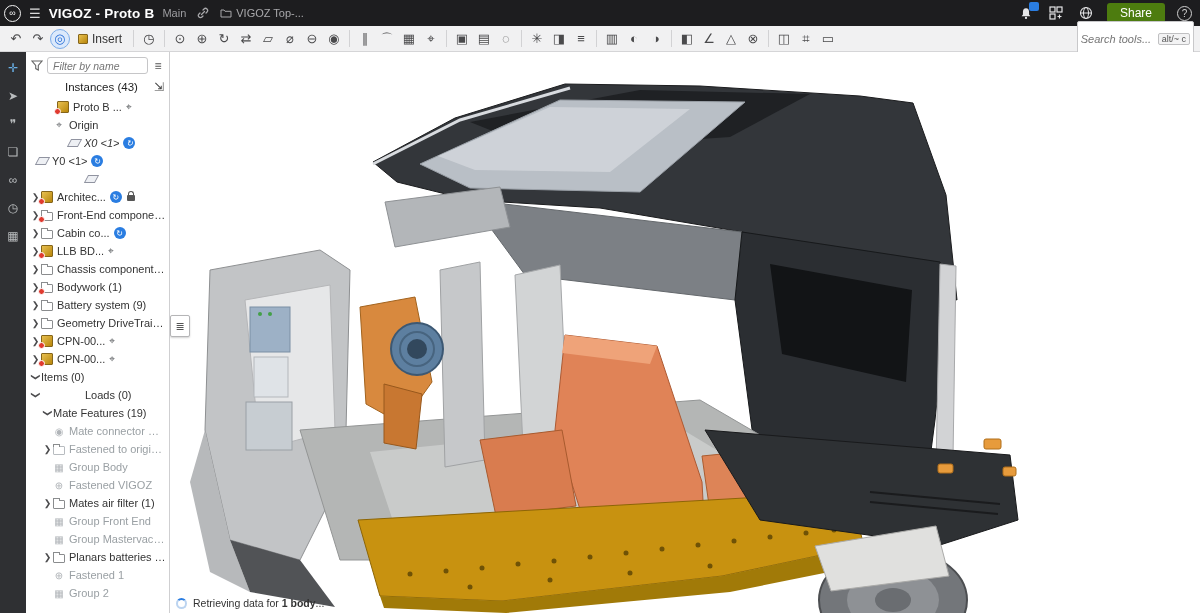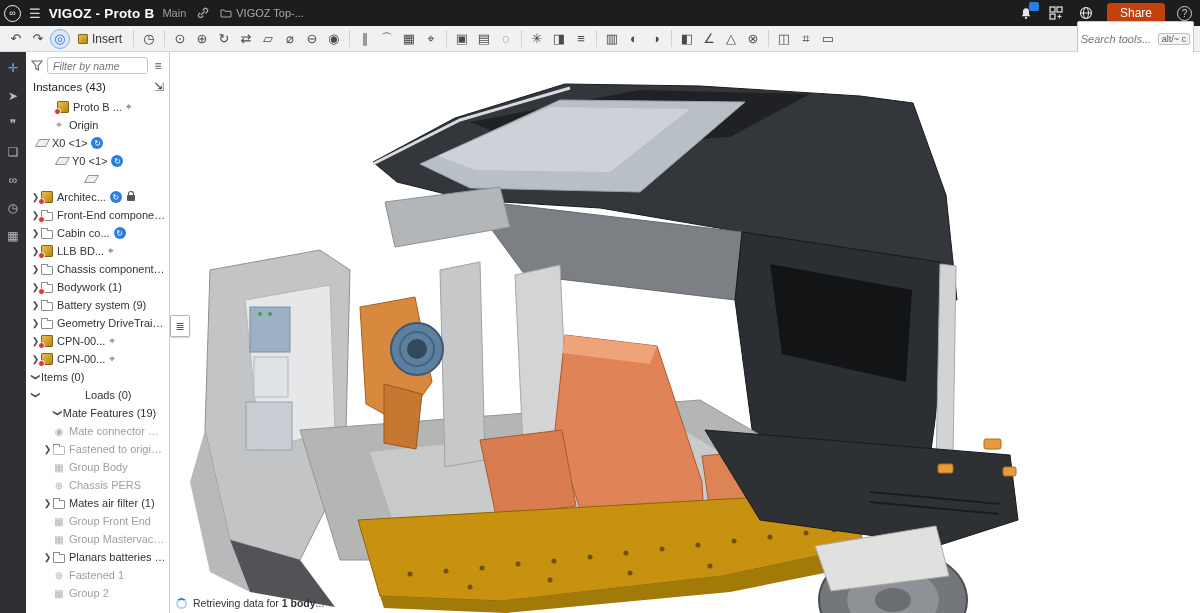--- a/index.html
+++ b/index.html
@@ -8,21 +8,21 @@
   
   .topbar { height:26px; background:#1d1d1f; display:flex; align-items:center; color:#fff; padding:0 8px 0 4px; gap:8px; }
   .logo { width:17px; height:17px; border:1.6px solid #f2f2f2; border-radius:50%; display:grid; place-items:center; font-size:9px; color:#f2f2f2; flex:none; }
   .hamburger { font-size:13px; color:#dadada; cursor:pointer; }
   .tb-title { font-size:13.5px; font-weight:bold; letter-spacing:.2px; }
   .tb-main { font-size:11px; color:#9d9da1; }
   .tb-doc { display:flex; align-items:center; gap:4px; color:#a8a8ab; font-size:11px; }
   .tb-right { margin-left:auto; display:flex; align-items:center; gap:12px; }
   .tb-ico { position:relative; display:grid; place-items:center; width:18px; height:18px; cursor:pointer; }
   .badge { position:absolute; top:-2px; right:-4px; width:10px; height:9px; background:#2a7de1; border-radius:2px; }
-  .share-btn { background:#c2410c; color:#fff; font-size:12px; padding:3px 13px; border-radius:3px; cursor:pointer; }
+  .share-btn { background:#4d7c0f; color:#fff; font-size:12px; padding:3px 13px; border-radius:3px; cursor:pointer; }
   .help-circle { width:15px; height:15px; border:1.4px solid #cfcfcf; border-radius:50%; color:#cfcfcf; font-size:10px; display:grid; place-items:center; cursor:pointer; }
   .help-circle::before { content:"?"; }
 
   
   .toolbar { height:26px; background:#f1f1f2; border-bottom:1px solid #d5d5d7; display:flex; align-items:center; padding:0 6px; gap:2px; }
   .tb-btn { min-width:20px; height:20px; display:grid; place-items:center; color:#4a4a4c; font-size:13px; border-radius:3px; cursor:pointer; }
   .tb-btn.activeTool { background:#dbe9fb; border:1px solid #7aabe8; border-radius:50%; color:#2a6fd6; width:20px; }
   .insert-btn { display:flex; gap:4px; align-items:center; font-size:12px; color:#333; padding:0 6px; height:20px; cursor:pointer; }
   .insert-ico { width:10px; height:10px; background:linear-gradient(135deg,#e8c050,#b8860b); border:1px solid #85651a; border-radius:1px; }
   .tb-sep { width:1px; height:17px; background:#d2d2d4; margin:0 3px; flex:none; }
@@ -34,21 +34,21 @@
   .main { display:flex; height:561px; }
   .strip { width:26px; background:#2f3033; display:flex; flex-direction:column; align-items:center; padding-top:7px; gap:10px; flex:none; }
   .strip-btn { width:18px; height:18px; color:#b9bcbe; font-size:12px; display:grid; place-items:center; cursor:pointer; }
   .strip-btn.active { color:#69b1e8; }
 
   
   .tree-panel { width:144px; background:#fff; border-right:1px solid #cfcfd1; display:flex; flex-direction:column; font-size:11px; overflow:hidden; flex:none; }
   .filter-row { display:flex; align-items:center; gap:3px; padding:5px 4px 3px 4px; }
   .filter-input { flex:1; min-width:0; border:1px solid #c6c6c8; border-radius:3px; height:17px; font-size:10.5px; font-style:italic; padding:0 5px; color:#888; outline:none; }
   .sm-ico { color:#555; font-size:12px; display:grid; place-items:center; width:14px; cursor:pointer; flex:none; }
-  .inst-header { display:flex; align-items:center; padding:3px 5px 3px 7px; }
+  .inst-header { display:flex; align-items:center; padding:3px 5px 3px 7px;margin-left:32px; }
   .inst-title { font-size:11.5px; color:#222; }
   .inst-action { margin-left:auto; color:#444; font-size:12px; cursor:pointer; }
   .tree { flex:1; overflow:hidden; padding-top:1px; }
   .trow { display:flex; align-items:center; height:18px; color:#333; white-space:nowrap; cursor:default; padding-right:3px; }
   .trow.gray { color:#9aa0a4; }
   .trow.gray .t-ico { color:#b0b4b8; border-color:#b8bcc0; }
   .chev { width:11px; flex:none; text-align:center; font-size:9px; color:#4c4c4e; display:inline-block; }
   .chev.down { transform:rotate(90deg); }
   .chev.none { visibility:hidden; }
   .t-ico { width:12px; height:12px; margin-right:4px; flex:none; position:relative; display:inline-flex; align-items:center; justify-content:center; font-size:10px; color:#6b6e71; }
@@ -205,27 +205,27 @@
             <i class="rb"></i>
           </span>
           <span class="tlabel">Proto B ...</span>
           <span class="r-mate">⌖</span>
         </div>
         <div class="trow" style="padding-left: 16px;">
           <span class="chev none">❯</span>
           <span class="t-ico origin">⌖</span>
           <span class="tlabel">Origin</span>
         </div>
-        <div class="trow" style="padding-left: 0;">
+        <div class="trow" style="padding-left: 32px; font-style: italic;">
           <span class="chev none">❯</span>
           <span class="t-ico plane"></span>
           <span class="tlabel">X0 &lt;1&gt;</span>
           <span class="r-blue">↻</span>
         </div>
-        <div class="trow" style="padding-left: 20px;">
+        <div class="trow" style="padding-left: 0;">
           <span class="chev none">❯</span>
           <span class="t-ico plane"></span>
           <span class="tlabel">Y0 &lt;1&gt;</span>
           <span class="r-blue">↻</span>
         </div>
         <div class="trow" style="padding-left: 16px; gap: 33px;">
           <span class="chev none">❯</span>
           <span class="t-ico plane"></span>
           <span class="tlabel">Z0 &lt;1&gt;</span>
           <span class="r-blue">↻</span>
@@ -299,21 +299,21 @@
           <span class="r-mate">⌖</span>
         </div>
         <div class="trow" style="padding-left: 4px;">
           <span class="chev down">❯</span>
           <span class="tlabel">Items (0)</span>
         </div>
         <div class="trow" style="padding-left: 4px; gap: 44px;">
           <span class="chev down">❯</span>
           <span class="tlabel">Loads (0)</span>
         </div>
-        <div class="trow" style="padding-left: 16px; justify-content: center;">
+        <div class="trow" style="padding-left: 16px;">
           <span class="chev down">❯</span>
           <span class="tlabel">Mate Features (19)</span>
         </div>
         <div class="trow gray" style="padding-left: 16px;">
           <span class="chev none">❯</span>
           <span class="t-ico mate">◉</span>
           <span class="tlabel">Mate connector Ori...</span>
         </div>
         <div class="trow gray" style="padding-left: 16px;">
           <span class="chev">❯</span>
@@ -321,21 +321,21 @@
           <span class="tlabel">Fastened to origin (...</span>
         </div>
         <div class="trow gray" style="padding-left: 16px;">
           <span class="chev none">❯</span>
           <span class="t-ico group">▦</span>
           <span class="tlabel">Group Body</span>
         </div>
         <div class="trow gray" style="padding-left: 16px;">
           <span class="chev none">❯</span>
           <span class="t-ico fasten">⊕</span>
-          <span class="tlabel">Chassis PERS</span>
+          <span class="tlabel">Fastened VIGOZ</span>
         </div>
         <div class="trow" style="padding-left: 16px;">
           <span class="chev">❯</span>
           <span class="t-ico folder"></span>
           <span class="tlabel">Mates air filter (1)</span>
         </div>
         <div class="trow gray" style="padding-left: 16px;">
           <span class="chev none">❯</span>
           <span class="t-ico group">▦</span>
           <span class="tlabel">Group Front End</span>

